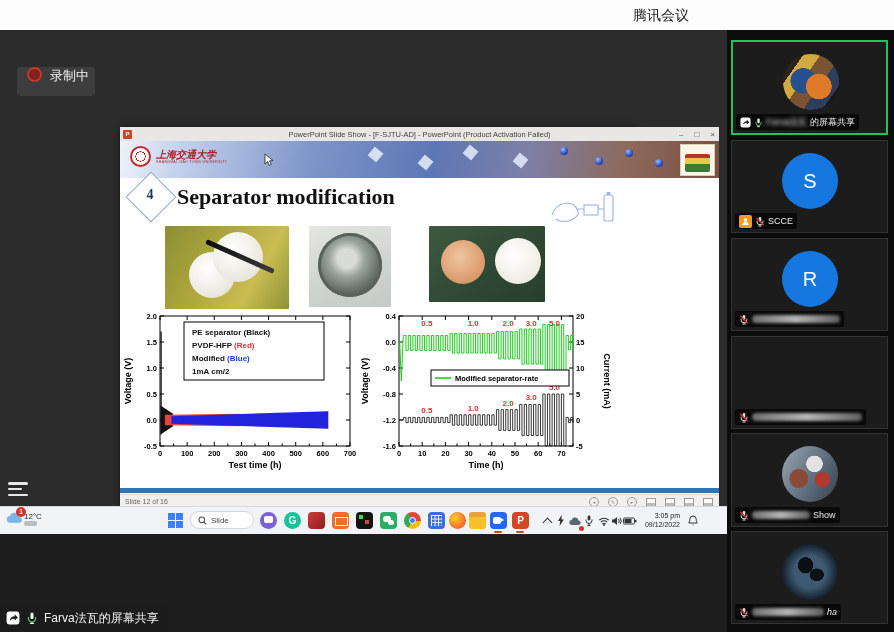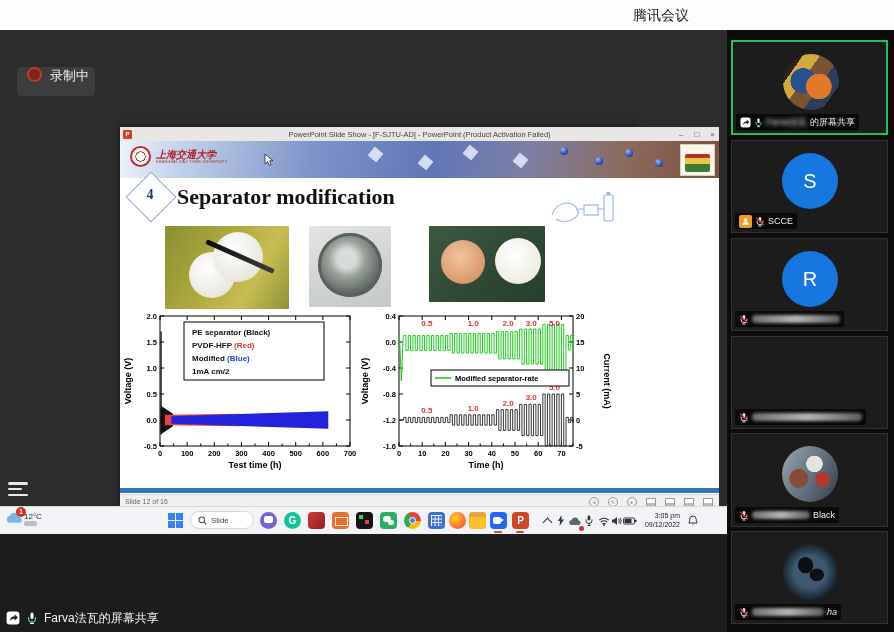--- a/index.html
+++ b/index.html
@@ -573,21 +573,21 @@
         radial-gradient(circle at 72% 60%,#b03a30 0 14%,transparent 15%),
         linear-gradient(120deg,#9aa5b0,#5a6a78 60%,#36404a);"></div>
       <div class="plabel">
         <svg width="10" height="11" viewBox="0 0 12 12">
           <rect x="4.5" y="0.5" width="3" height="6.5" rx="1.5" fill="#dcdcdc"></rect>
           <path d="M2.5 5v1.5a3.5 3.5 0 0 0 7 0V5" fill="none" stroke="#dcdcdc" stroke-width="1.2"></path>
           <path d="M6 10v1.5M4 11.5h4" stroke="#dcdcdc" stroke-width="1"></path>
           <line x1="1.5" y1="1.5" x2="10.5" y2="10.5" stroke="#e03434" stroke-width="1.5"></line>
           </svg>
         <span class="smudge" style="width:58px;"></span>
-        <span class="ptext" style="filter:blur(.5px);">Black</span>
+        <span class="ptext" style="filter:blur(.5px);">Show</span>
       </div>
     </div>
 
     <div class="thumb" style="top:501px;height:93px;font-style:italic;">
       <div class="avatar-art" style="background:
         radial-gradient(ellipse at 42% 38%,#0c1014 0 16%,transparent 17%),
         radial-gradient(ellipse at 62% 55%,#0e1216 0 14%,transparent 15%),
         radial-gradient(circle at 50% 50%,#3d5a72 0 40%,#16222e 70%),#0d1620;"></div>
       <div class="plabel">
         <svg width="10" height="11" viewBox="0 0 12 12">

